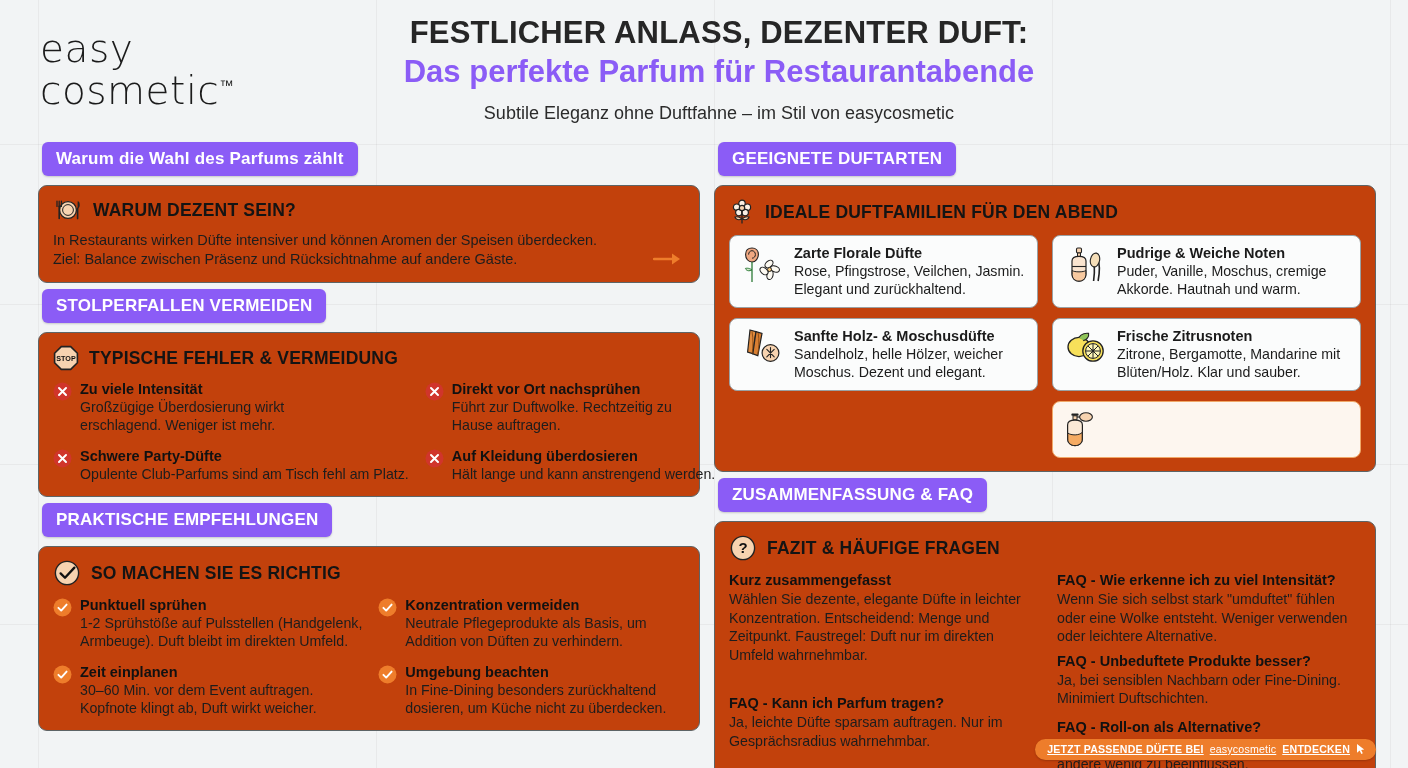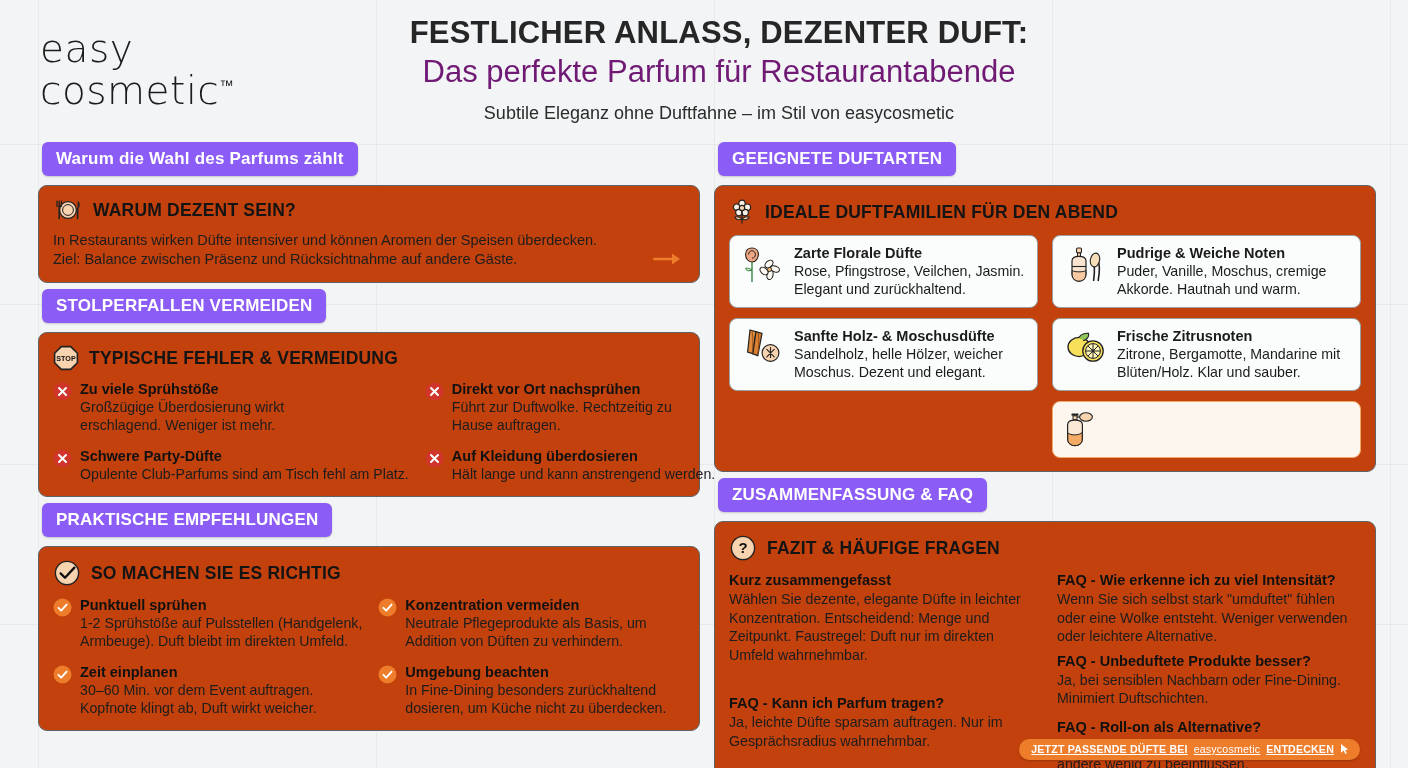--- a/index.html
+++ b/index.html
@@ -61,23 +61,23 @@
   }
   #title-top {
     font-weight: bold;
     font-size: 31px;
     letter-spacing: .2px;
     color: #262626;
     line-height: 38px;
     white-space: nowrap;
   }
   #title-main {
-    font-weight: normal;
+    font-weight: bold;
     font-size: 31px;
-    color: #701a75;
+    color: #8b5cf6;
     line-height: 40px;
     white-space: nowrap;
   }
   #subtitle {
     font-size: 18px;
     color: #2b2b2b;
     line-height: 26px;
     margin-top: 8px;
     white-space: nowrap;
   }
@@ -242,21 +242,21 @@
   .faq-blk .a {
     font-size: 14.2px;
     line-height: 18.5px;
     color: #1d1d1d;
   }
   .faq-blk .a .ln { display: block; white-space: nowrap; }
 
   
   #cta-wrap {
     position: absolute;
-    right: 48px; bottom: 8px;
+    right: 32px; bottom: 8px;
   }
   #cta {
     display: inline-flex;
     align-items: center;
     gap: 6px;
     background: #ee7d2b;
     color: #fff;
     border-radius: 11px;
     padding: 4px 10px 5px 12px;
     font-size: 10.6px;
@@ -334,21 +334,21 @@
         </div>
         <div class="items">
           <div class="item">
             <span class="bullet">
               <svg width="19" height="19" viewBox="0 0 19 19">
                   <circle cx="9.5" cy="9.5" r="9" fill="#d0352b"></circle>
                   <path d="M6 6l7 7M13 6l-7 7" stroke="#fff" stroke-width="2" stroke-linecap="round"></path>
                 </svg>
             </span>
             <span class="txt">
-              <span class="h">Zu viele Sprühstöße</span>
+              <span class="h">Zu viele Intensität</span>
               <span class="d">
                 <span class="ln">Großzügige Überdosierung wirkt</span>
                 <span class="ln">erschlagend. Weniger ist mehr.</span>
               </span>
             </span>
           </div>
           <div class="item">
             <span class="bullet">
               <svg width="19" height="19" viewBox="0 0 19 19">
                   <circle cx="9.5" cy="9.5" r="9" fill="#d0352b"></circle>

